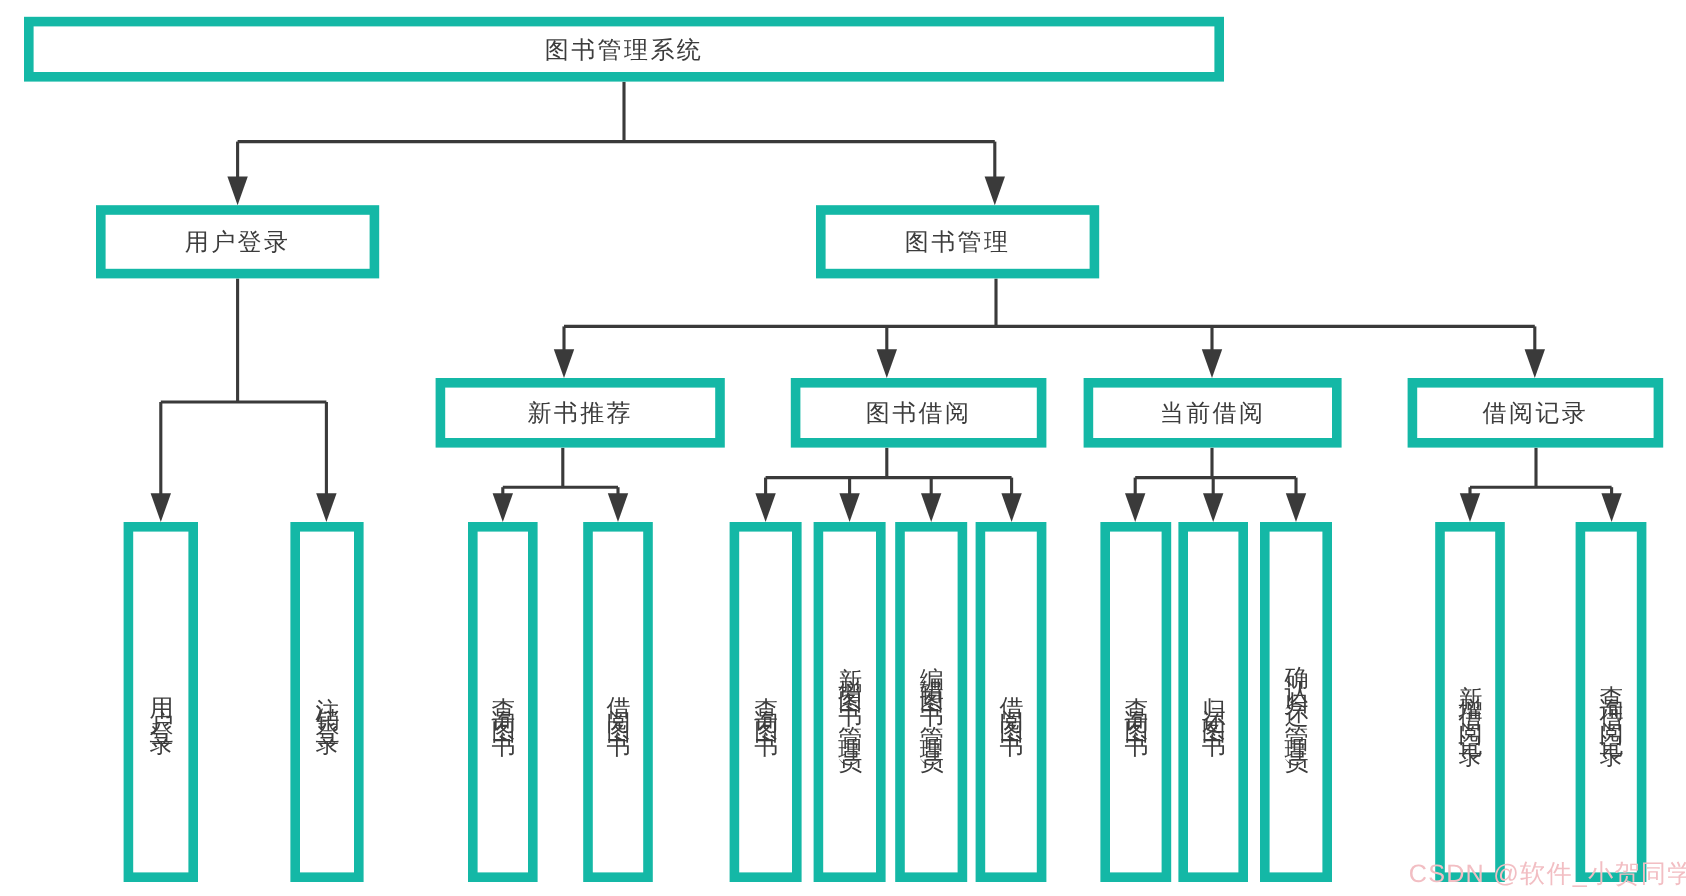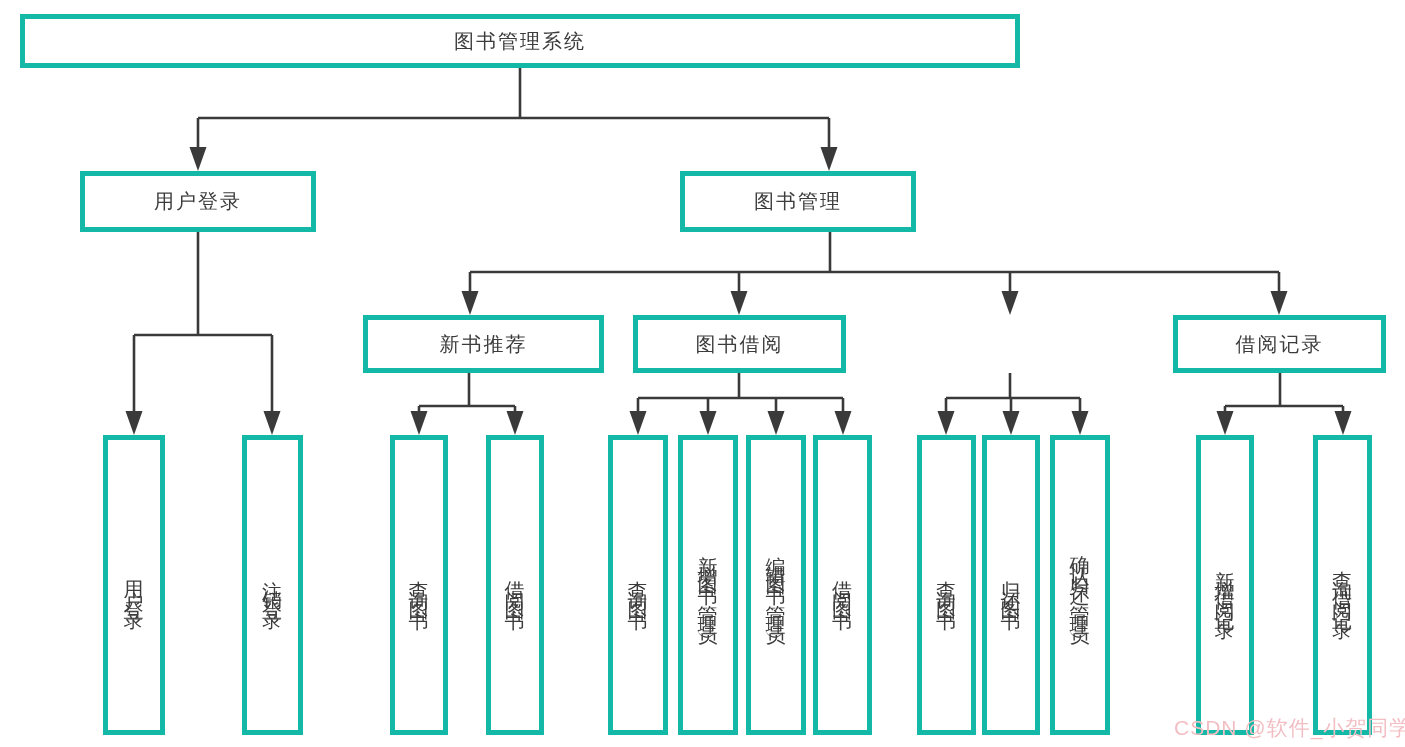--- a/index.html
+++ b/index.html
@@ -4,21 +4,21 @@
 <style>
   html,body{margin:0;padding:0;background:#ffffff;}
   #canvas{
     position:relative;width:1405px;height:747px;background:#ffffff;overflow:hidden;
     font-family:"Liberation Sans","DejaVu Sans",sans-serif;
   }
   #wires{position:absolute;left:0;top:0;width:1405px;height:747px;z-index:1;}
   #nodes{position:absolute;left:0;top:0;width:1405px;height:747px;z-index:2;}
   .node{
     position:absolute;box-sizing:border-box;background:#ffffff;
-    border:5px solid #14b8a6;display:flex;align-items:center;justify-content:center;
+    border:8px solid #14b8a6;display:flex;align-items:center;justify-content:center;
     color:#3c3c3c;
   }
   .node.h .lbl{font-size:20px;letter-spacing:2px;white-space:nowrap;}
   .node.v .lbl{
     writing-mode:vertical-rl;text-orientation:mixed;
     font-size:20px;letter-spacing:10px;line-height:1;white-space:nowrap;
   }
   #watermark{
     position:absolute;left:1174px;top:714px;z-index:3;
     font-size:21px;letter-spacing:1px;white-space:nowrap;
@@ -100,34 +100,37 @@
       </div>
       <div class="node h" style="left: 363px; top: 315px; width: 241px; height: 58px;">
         <span class="lbl">新书推荐</span>
       </div>
       <div class="node v" style="left: 390px; top: 435px; width: 58px; height: 300px;">
         <span class="lbl">查询图书</span>
       </div>
       <div class="node v" style="left: 486px; top: 435px; width: 58px; height: 300px;">
         <span class="lbl">借阅图书</span>
       </div>
-      <div class="node h" style="left: 633px; top: 315px; width: 213px; height: 58px;">
+      <div class="node h" style="left: 659px; top: 315px; width: 213px; height: 58px;">
         <span class="lbl">图书借阅</span>
       </div>
       <div class="node v" style="left: 608px; top: 435px; width: 60px; height: 300px;">
         <span class="lbl">查询图书</span>
       </div>
       <div class="node v" style="left: 678px; top: 435px; width: 60px; height: 300px;">
         <span class="lbl">新增图书（管理员）</span>
       </div>
       <div class="node v" style="left: 746px; top: 435px; width: 60px; height: 300px;">
         <span class="lbl">编辑图书（管理员）</span>
       </div>
       <div class="node v" style="left: 813px; top: 435px; width: 59px; height: 300px;">
         <span class="lbl">借阅图书</span>
+      </div>
+      <div class="node h" style="left: 903px; top: 315px; width: 215px; height: 58px;">
+        <span class="lbl">当前借阅</span>
       </div>
       <div class="node v" style="left: 917px; top: 435px; width: 59px; height: 300px;">
         <span class="lbl">查询图书</span>
       </div>
       <div class="node v" style="left: 982px; top: 435px; width: 58px; height: 300px;">
         <span class="lbl">归还图书</span>
       </div>
       <div class="node v" style="left: 1050px; top: 435px; width: 60px; height: 300px;">
         <span class="lbl">确认归还（管理员）</span>
       </div>

